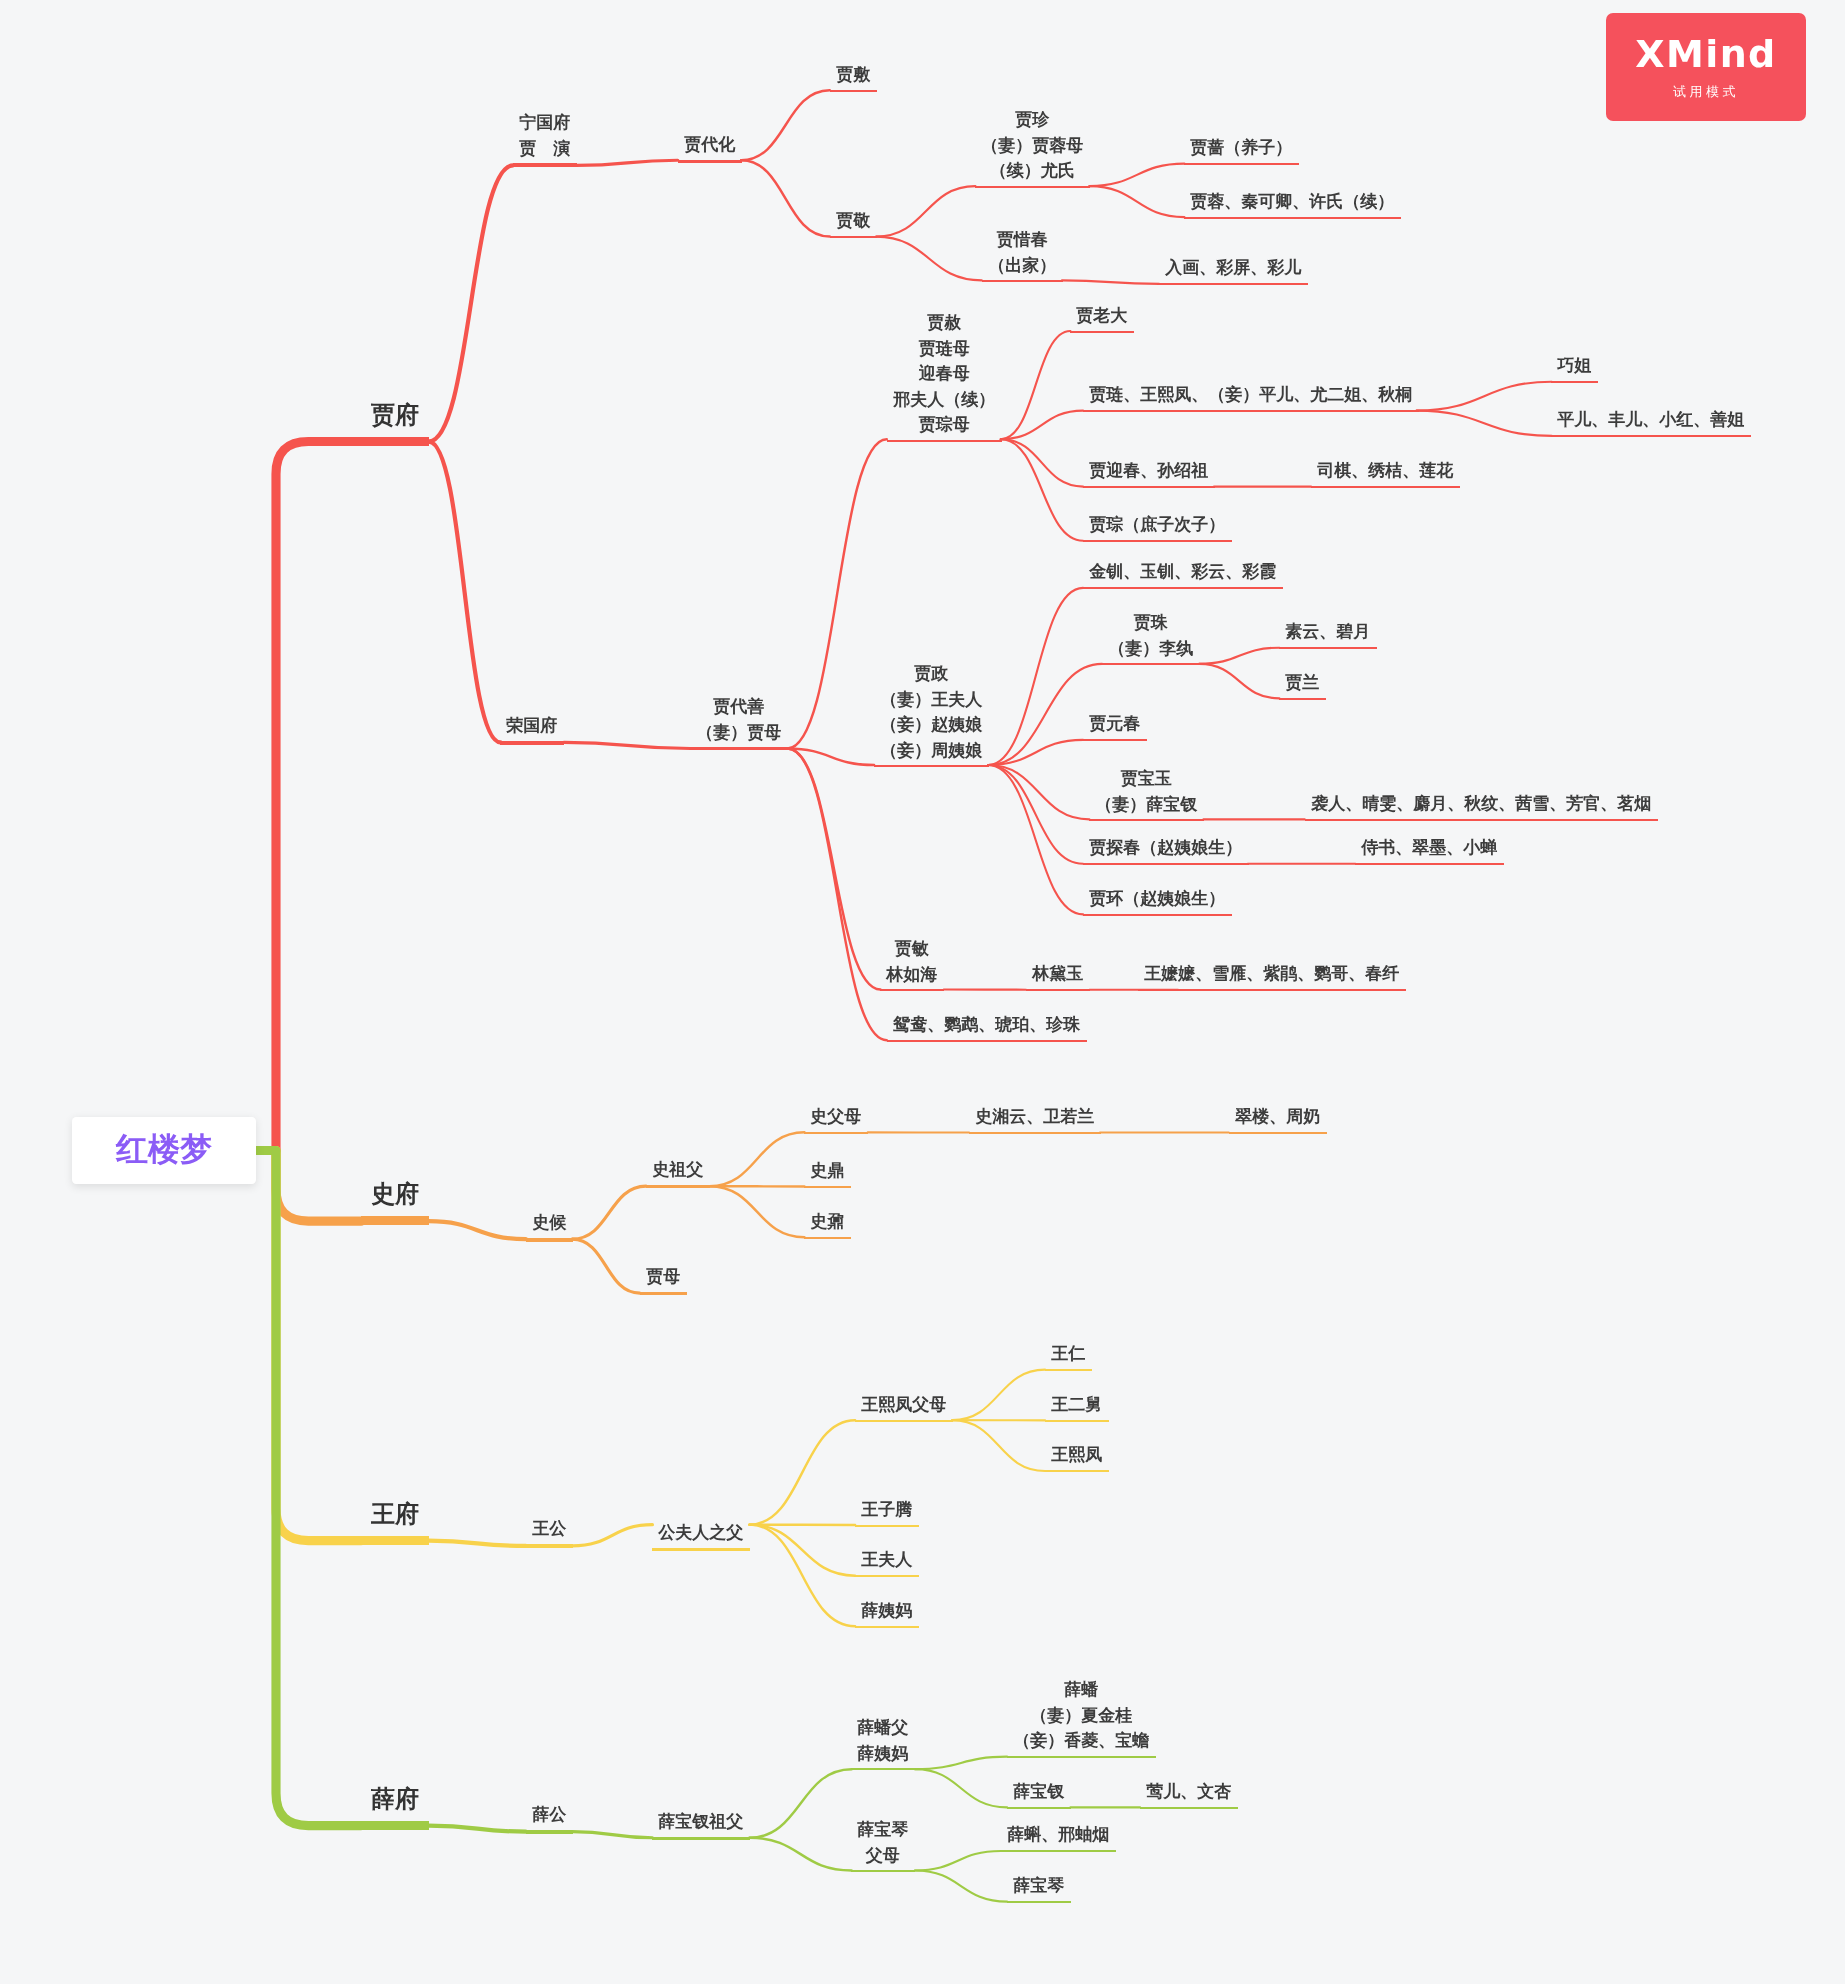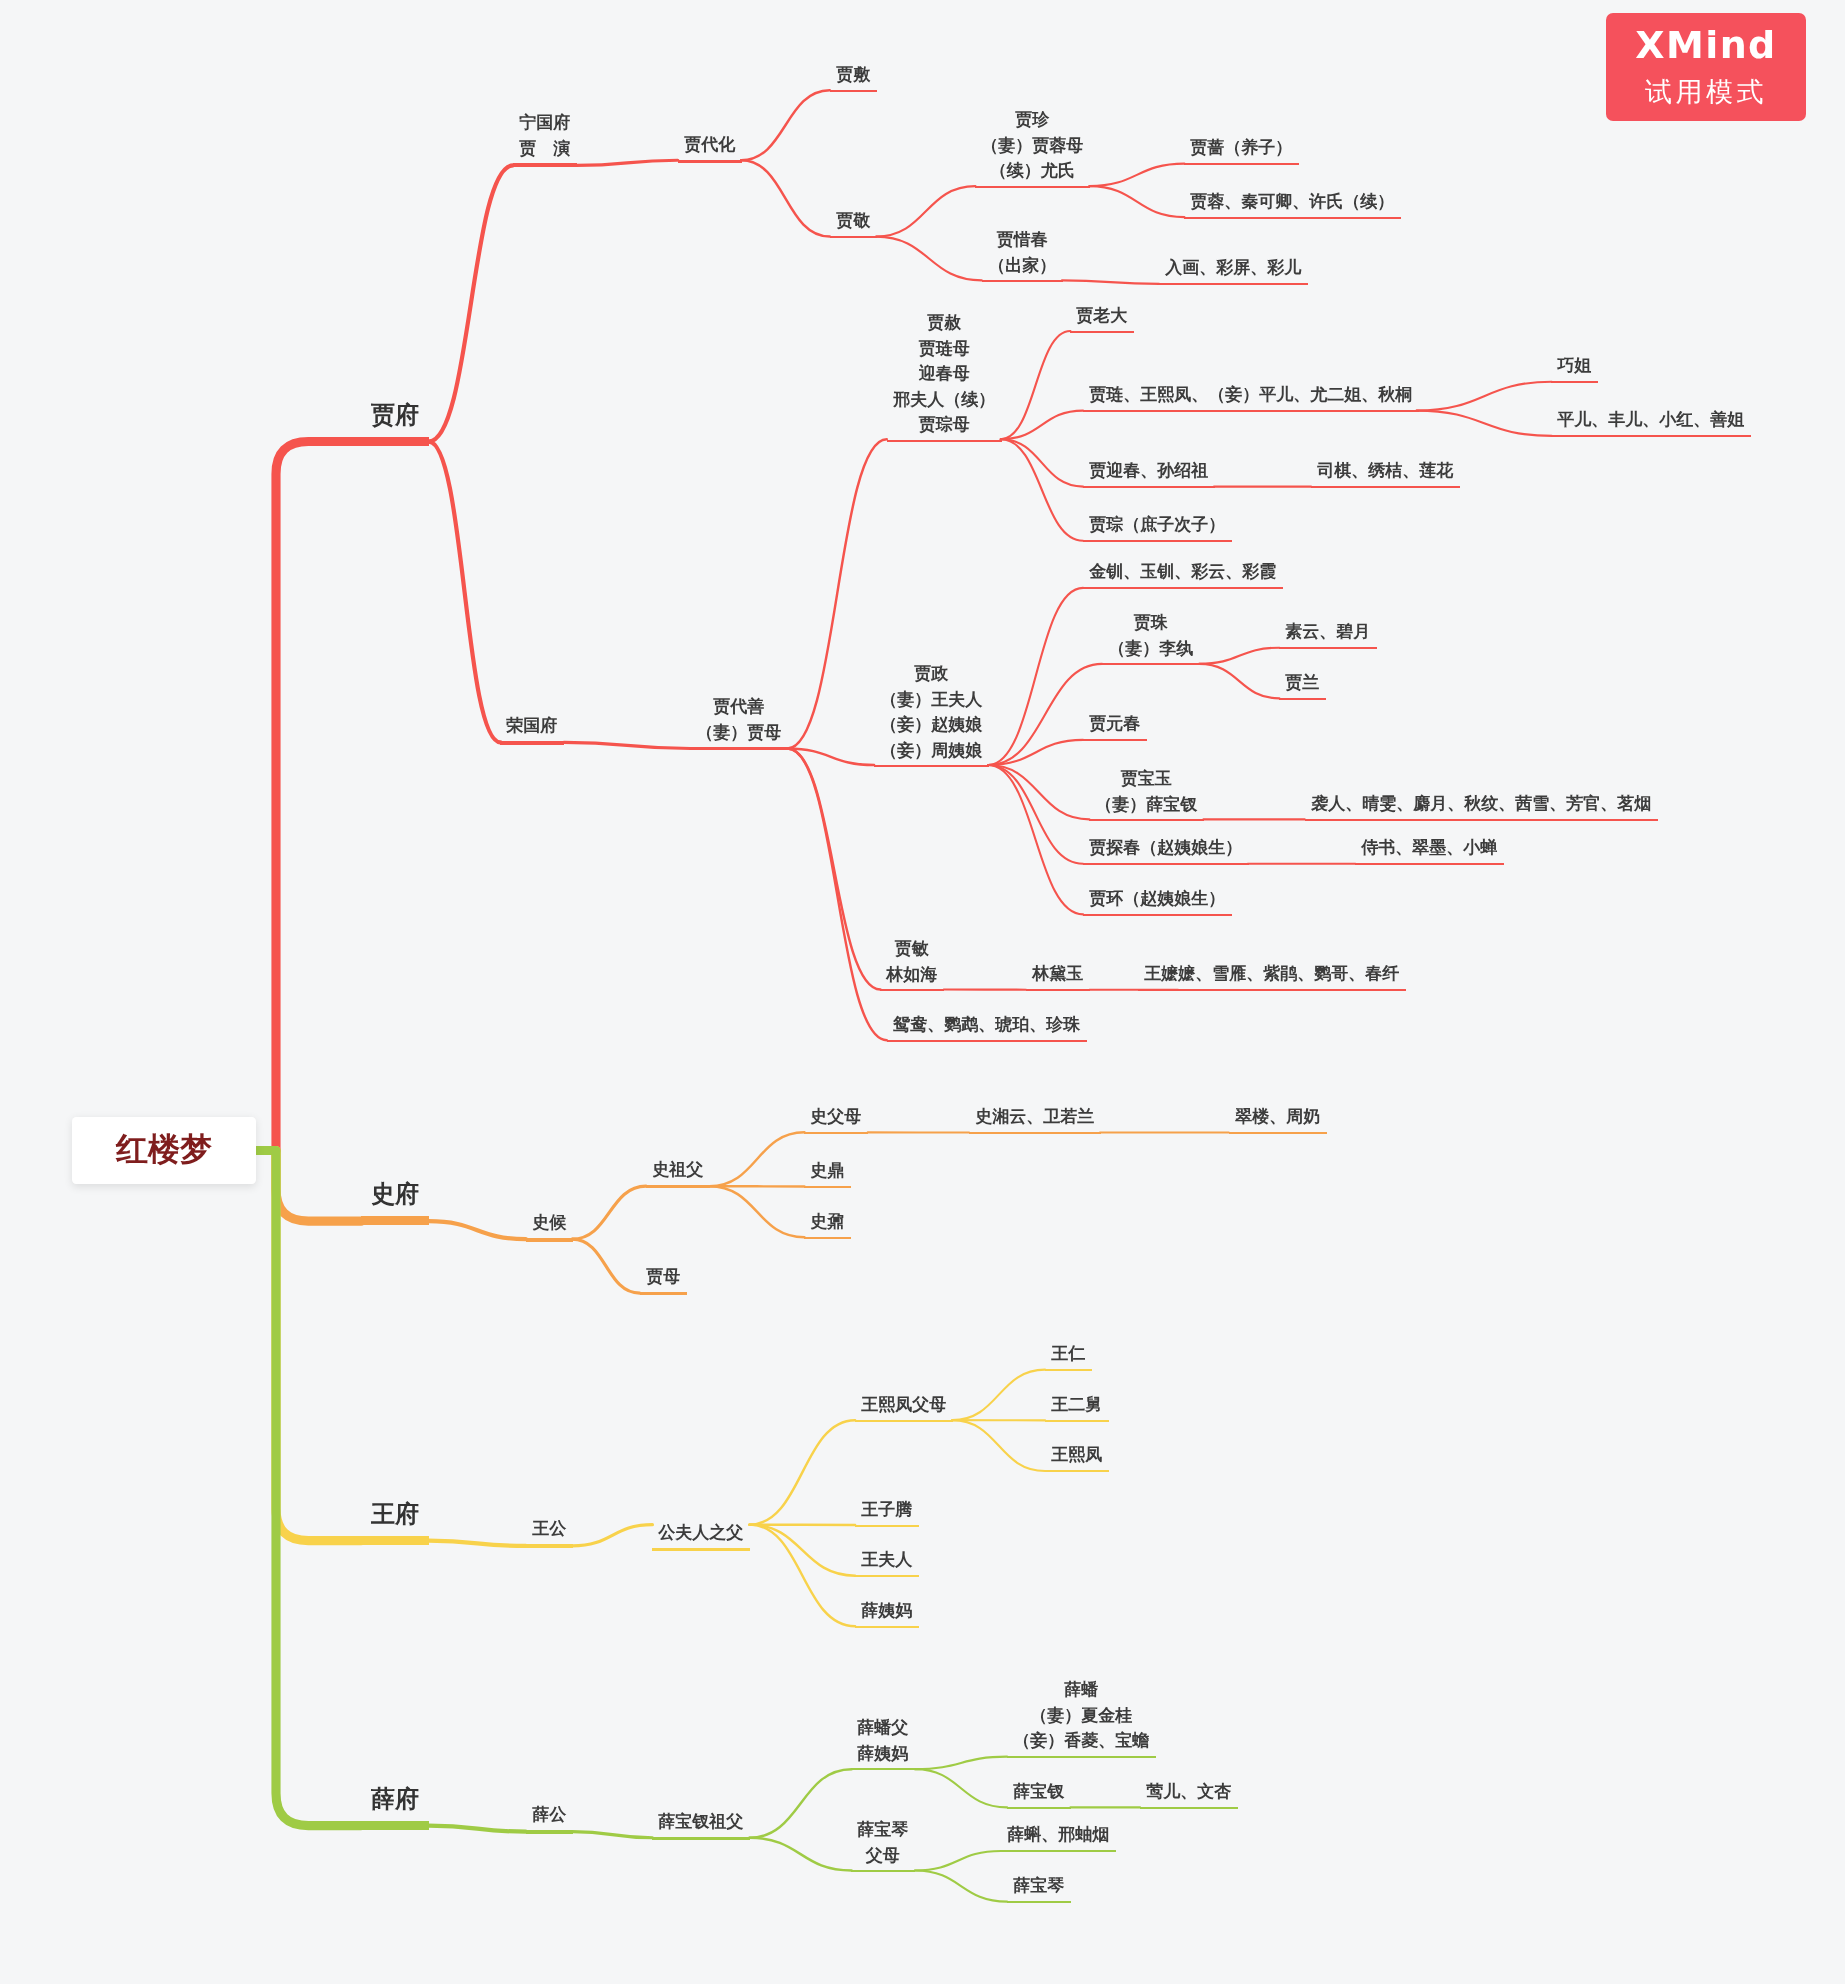--- a/index.html
+++ b/index.html
@@ -24,39 +24,39 @@
   .node.main{
     font-size:24px;
     font-weight:700;
     padding:0 9.9px 4.2px 9.9px;
     color:#333;
   }
   .tline{white-space:nowrap}
   .root-node{
     position:absolute;
     background:#ffffff;
-    color:#7f1d1d;
+    color:#8b5cf6;
     font-size:32px;
     font-weight:700;
     padding:11.3px 44px;
     border-radius:4.2px;
     box-shadow:0 2.1px 8.4px rgba(0,0,0,.10);
     white-space:nowrap;
     z-index:5;
   }
   .badge{
     position:absolute;
     left:1606px;top:12.7px;width:200px;height:108px;
     border-radius:7px;
     color:#fff;
     display:flex;flex-direction:column;align-items:center;justify-content:center;
     z-index:6;
   }
   .badge .brand{font-size:38px;font-weight:700;letter-spacing:1.4px}
-  .badge .mode{font-size:27px;margin-top:7px;letter-spacing:3.5px}
+  .badge .mode{font-size:13px;margin-top:7px;letter-spacing:3.5px}
 </style>
 </head>
 <body>
 
 <div id="stage">
   <svg id="edges" width="1846" height="1985" viewBox="0 0 2623 2821">
       <path d="M 1053 227.75 C 1116 227.75 1116 128.25 1179 128.25" fill="none" stroke="#f5544d" stroke-width="3.5" stroke-linecap="round" stroke-linejoin="round"></path>
       <path d="M 1548 264.5 C 1615.5 264.5 1615.5 232.5 1683 232.5" fill="none" stroke="#f5544d" stroke-width="3" stroke-linecap="round" stroke-linejoin="round"></path>
       <path d="M 1548 264.5 C 1615.5 264.5 1615.5 308.5 1683 308.5" fill="none" stroke="#f5544d" stroke-width="3" stroke-linecap="round" stroke-linejoin="round"></path>
       <path d="M 1245 336.25 C 1315.5 336.25 1315.5 264.5 1386 264.5" fill="none" stroke="#f5544d" stroke-width="3" stroke-linecap="round" stroke-linejoin="round"></path>

